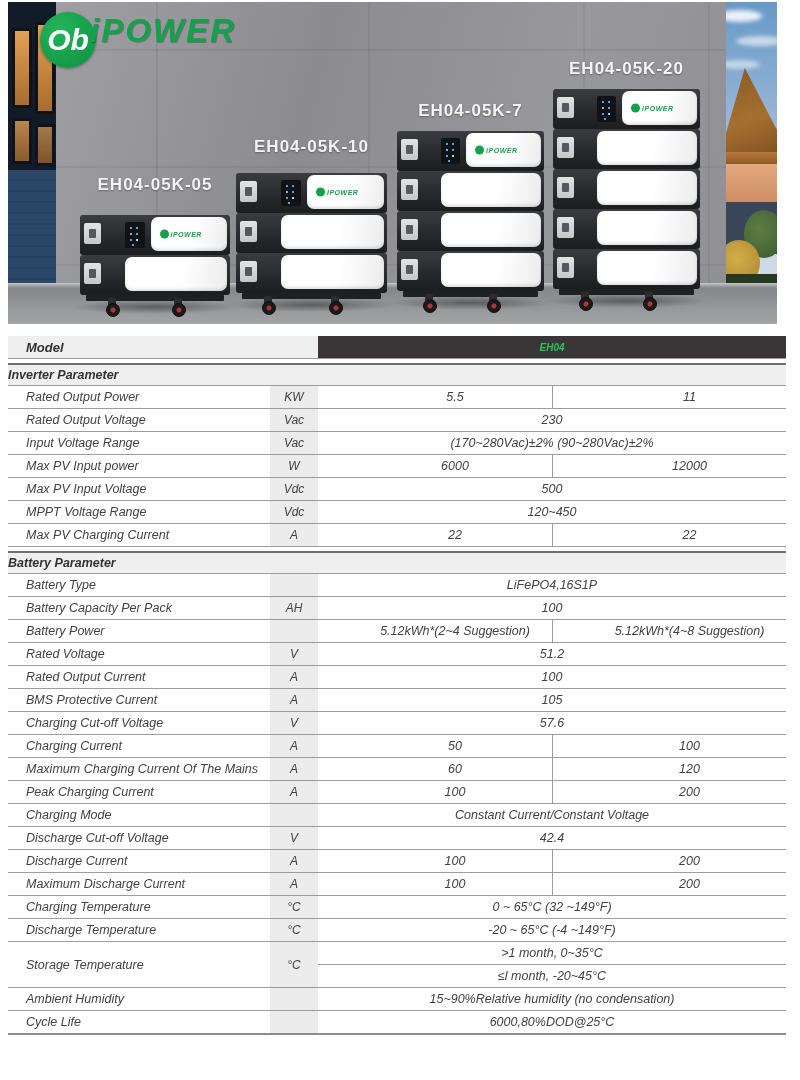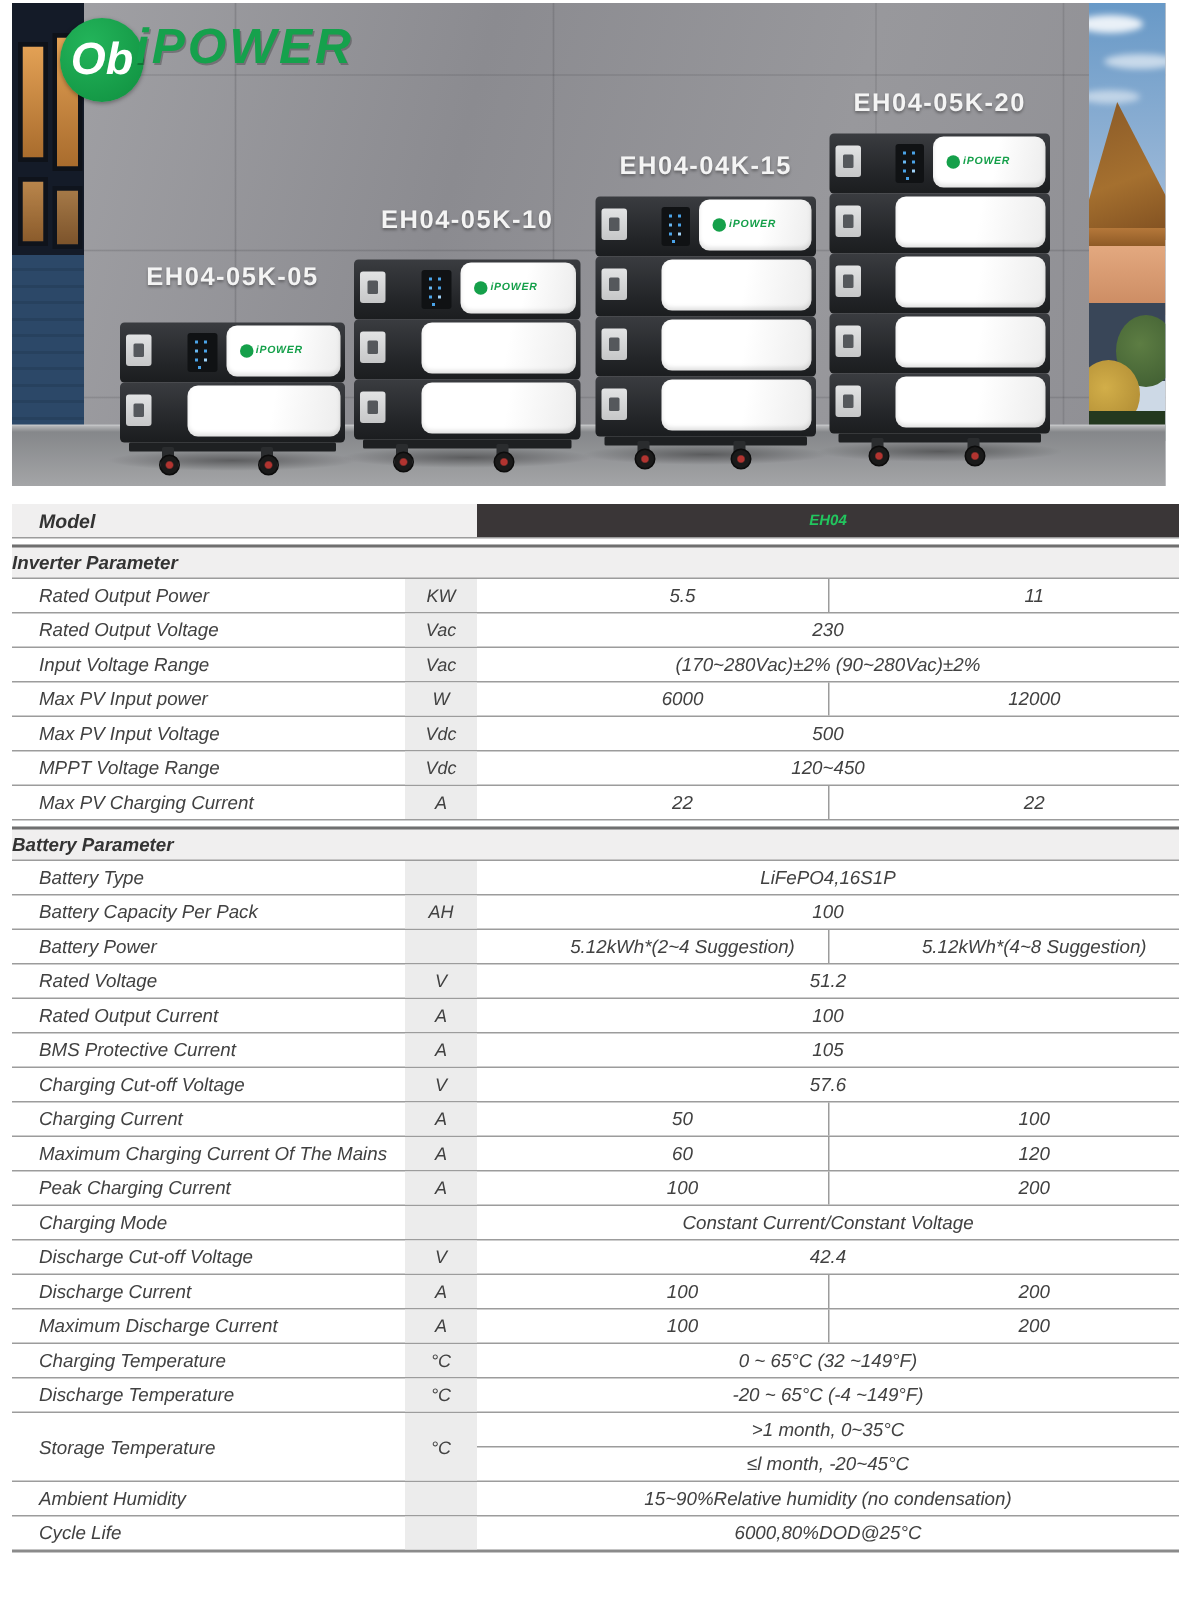--- a/index.html
+++ b/index.html
@@ -184,21 +184,21 @@
           <div class="fork"></div>
           <div class="wheel"></div>
         </div>
         <div class="caster" style="left: 91px; bottom: -8px;">
           <div class="fork"></div>
           <div class="wheel"></div>
         </div>
       </div>
       <div class="stack" style="left: 389px; top: 129px; width: 147px; height: 172px;">
         <div class="stack-shadow"></div>
-        <div class="stack-label" style="top: -30px;">EH04-04K-15</div>
+        <div class="stack-label" style="top: -30px;">EH04-05K-7</div>
         <div class="module top">
           <div class="module-port"></div>
           <div class="module-display"></div>
           <div class="module-panel">
             <div class="mini-logo">
               <span class="dot"></span>
               <span class="txt">iPOWER</span>
             </div>
           </div>
         </div>

